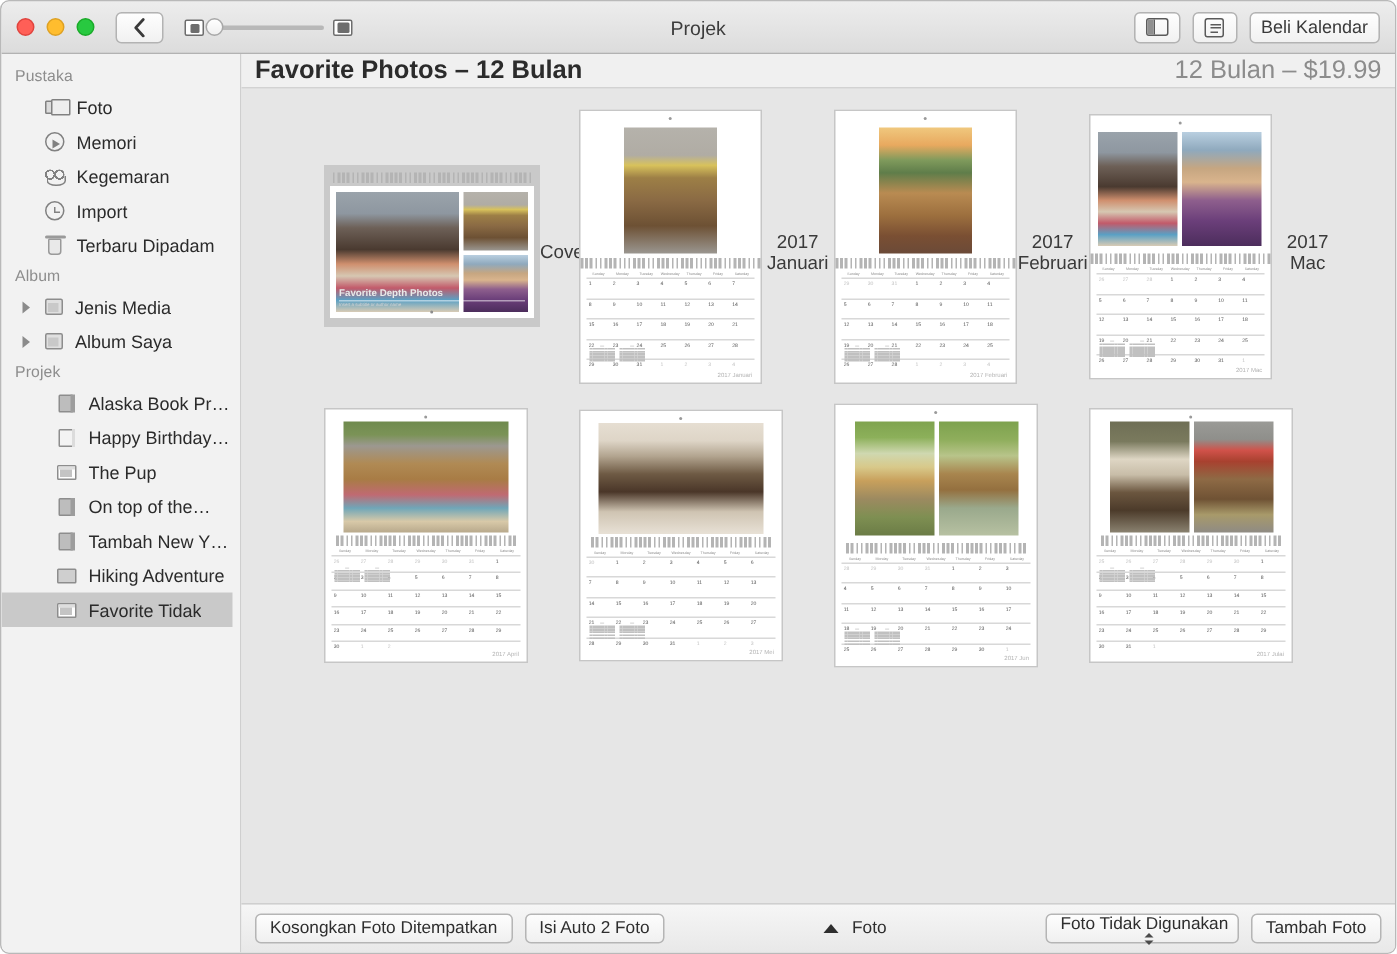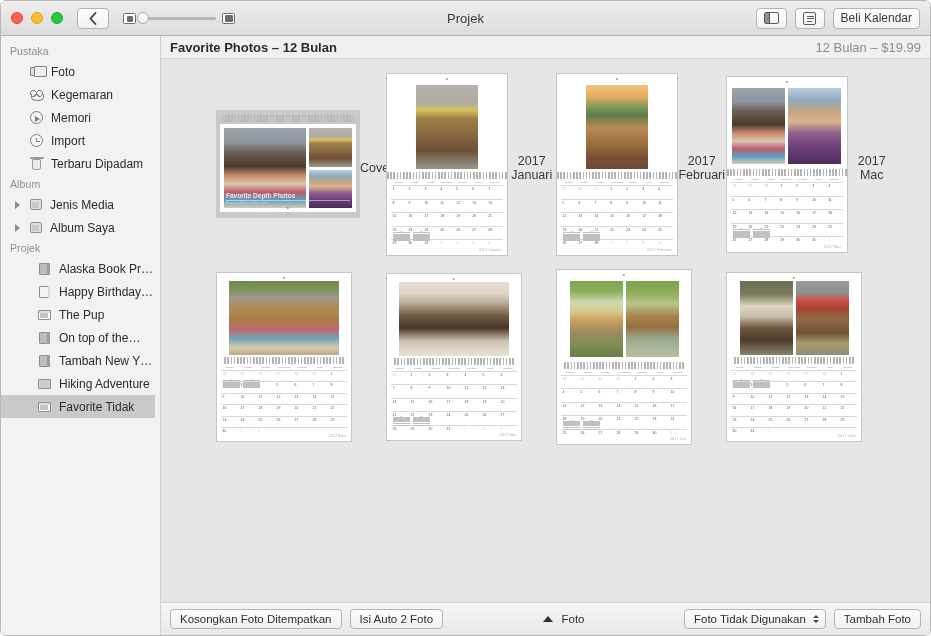--- a/index.html
+++ b/index.html
@@ -150,21 +150,21 @@
   .g-cal::after { content:""; position:absolute; left:1.2px; top:2.5px; width:8px; height:5px; background:#c4c4c4; }
   .g-cal::before { content:""; position:absolute; left:0; top:0; right:0; height:2px; background:#dedede; }
   .g-slide { position:absolute; left:1px; top:2.5px; width:13px; height:10px; background:#cfcfcf; border:1.2px solid #8d8d8d; border-radius:1px; }
 
   
   .content { flex: 1; display: flex; flex-direction: column; min-width: 0; background: #e6e6e6; }
   .content-header {
     height: 23px; flex: 0 0 23px;
     background: #f0f0f0; border-bottom: 1px solid #d2d2d2;
     display: flex; align-items: center; padding: 0 9px;
-    font-size: 13px;
+    font-size: 17px;
   }
   .ch-title { font-weight: bold; color: #2b2b2b; }
   .ch-price { margin-left: auto; color: #8c8c8c; }
 
   .canvas { flex: 1; overflow: hidden; padding: 14px 0 0 0; position: relative; }
   .grid { display: flex; flex-wrap: wrap; padding-left: 55px; gap: 0; }
   .cell { width: 170px; display: flex; align-items: center; }
   .cell.r2 { margin-top: 13px; }
   .caption { font-size: 12.5px; color: #3a3a3a; margin-top: 7px; text-align: center; }
 
@@ -216,21 +216,21 @@
     height: 20px; background: linear-gradient(#fdfdfd, #f0f0f0);
     border: 1px solid #b5b5b5; border-radius: 4px;
     font-size: 11.5px; color: #2e2e2e;
     display: flex; align-items: center; padding: 0 9px; white-space: nowrap;
   }
   .bb-mid { display: flex; align-items: center; gap: 9px; margin: 0 auto; font-size: 11.5px; color: #2e2e2e; }
   .chev-up {
     width: 0; height: 0; border-left: 5.5px solid transparent; border-right: 5.5px solid transparent;
     border-bottom: 6px solid #2e2e2e;
   }
-  .popup { padding-right: 6px; }
+  .popup { padding-right: 6px; flex-direction: column; }
   .popup-arrows { margin-left: 7px; display: inline-flex; flex-direction: column; gap: 1.5px; }
   .popup-arrows i { width: 0; height: 0; display: block; border-left: 3px solid transparent; border-right: 3px solid transparent; }
   .popup-arrows i.up { border-bottom: 3.5px solid #4a4a4a; }
   .popup-arrows i.dn { border-top: 3.5px solid #4a4a4a; }
 
   
   .img-curly {
     background: linear-gradient(180deg,#9aa3ab 0%,#8e97a0 18%,#6d6057 30%,#4a3a30 48%,#cf8f6e 60%,#d6c7b2 70%,#c25a6a 80%,#5aa0c4 90%,#d8cbb5 100%);
   }
   .img-blonde {
@@ -307,30 +307,30 @@
         <div class="sb-row indent1">
           <span style="flex: 0 0 7px;"></span>
           <span class="sb-ico">
             <span class="g-photos"></span>
           </span>
           <span class="sb-label">Foto</span>
         </div>
         <div class="sb-row indent1">
           <span style="flex: 0 0 7px;"></span>
           <span class="sb-ico">
-            <span class="g-heart"></span>
+            <span class="g-memory"></span>
           </span>
-          <span class="sb-label">Kegemaran</span>
+          <span class="sb-label">Memori</span>
         </div>
         <div class="sb-row indent1">
           <span style="flex: 0 0 7px;"></span>
           <span class="sb-ico">
-            <span class="g-memory"></span>
+            <span class="g-heart"></span>
           </span>
-          <span class="sb-label">Memori</span>
+          <span class="sb-label">Kegemaran</span>
         </div>
         <div class="sb-row indent1">
           <span style="flex: 0 0 7px;"></span>
           <span class="sb-ico">
             <span class="g-clock"></span>
           </span>
           <span class="sb-label">Import</span>
         </div>
         <div class="sb-row indent1">
           <span style="flex: 0 0 7px;"></span>

